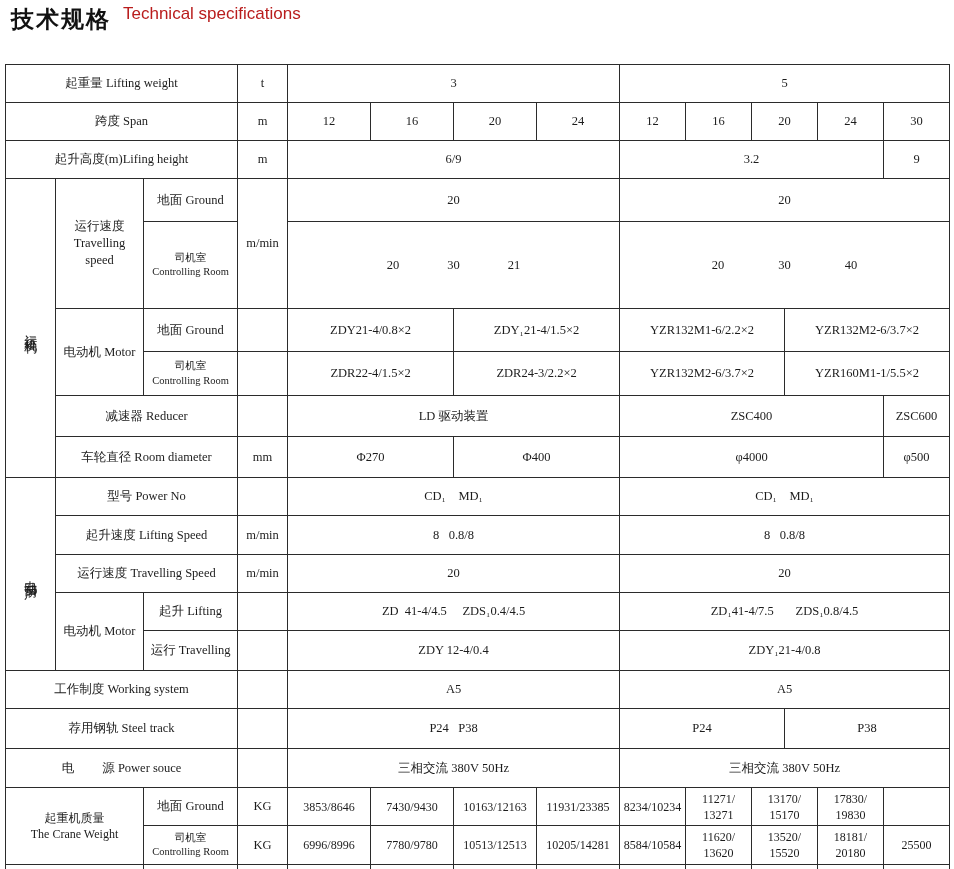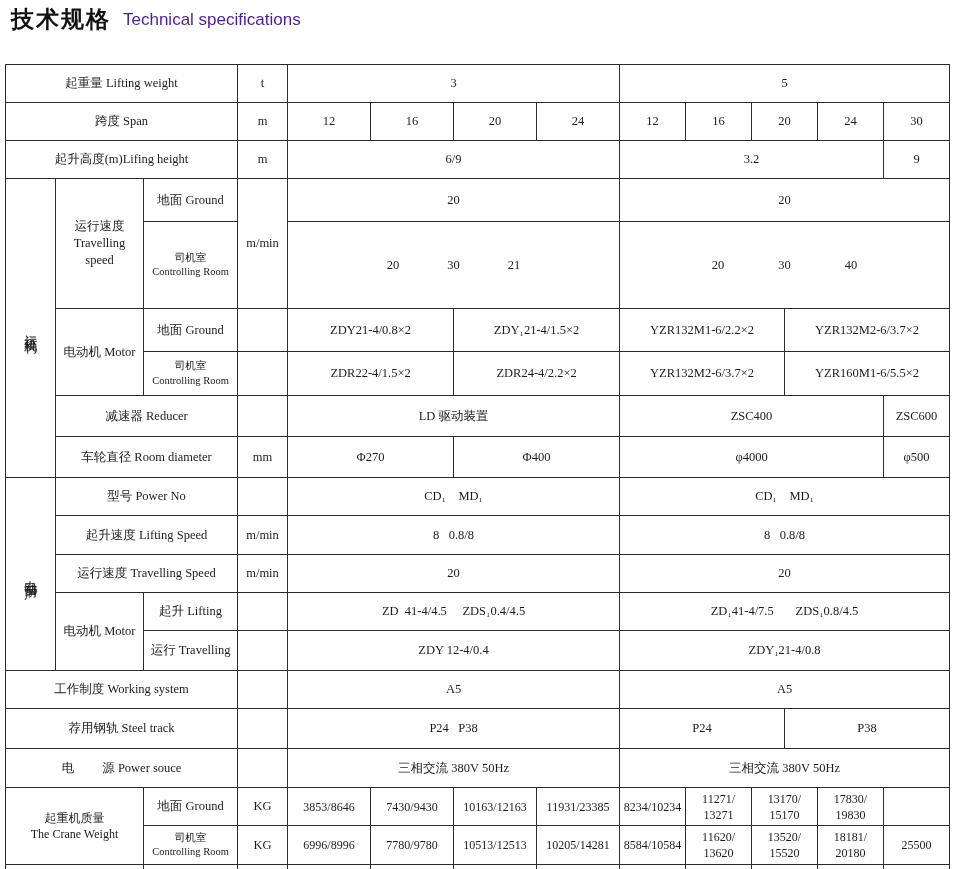--- a/index.html
+++ b/index.html
@@ -11,26 +11,26 @@
     background: #ffffff;
     overflow: hidden;
     font-family: "Liberation Serif", "DejaVu Serif", serif;
     color: #1c1c1c;
   }
   .title-row {
     position: absolute;
     left: 11px;
     top: 4px;
     display: flex;
-    align-items: center;
+    align-items: flex-start;
     gap: 12px;
     font-family: "Liberation Sans", "DejaVu Sans", sans-serif;
   }
   .title-zh { font-size: 23px; font-weight: 700; letter-spacing: 2px; color: #111; }
-  .title-en { font-size: 17px; font-weight: 400; color: #4c1d95; }
+  .title-en { font-size: 17px; font-weight: 400; color: #b91c1c; }
 
   table.spec {
     position: absolute;
     left: 5px;
     top: 64px;
     border-collapse: collapse;
     table-layout: fixed;
     width: 944px;
   }
   .spec td {
@@ -156,23 +156,23 @@
         <td colspan="2">ZDY₁21-4/1.5×2</td>
         <td colspan="3">YZR132M1-6/2.2×2</td>
         <td colspan="3">YZR132M2-6/3.7×2</td>
       </tr>
 
       <tr style="height:44px">
         <td class="small">司机室
 Controlling Room</td>
         <td></td>
         <td colspan="2">ZDR22-4/1.5×2</td>
-        <td colspan="2">ZDR24-4/2.2×2</td>
+        <td colspan="2">ZDR24-3/2.2×2</td>
         <td colspan="3">YZR132M2-6/3.7×2</td>
-        <td colspan="3">YZR160M1-6/5.5×2</td>
+        <td colspan="3">YZR160M1-1/5.5×2</td>
       </tr>
 
       <tr style="height:41px">
         <td colspan="2">减速器 Reducer</td>
         <td></td>
         <td colspan="4">LD 驱动装置</td>
         <td colspan="5">ZSC400</td>
         <td>ZSC600</td>
       </tr>
 

